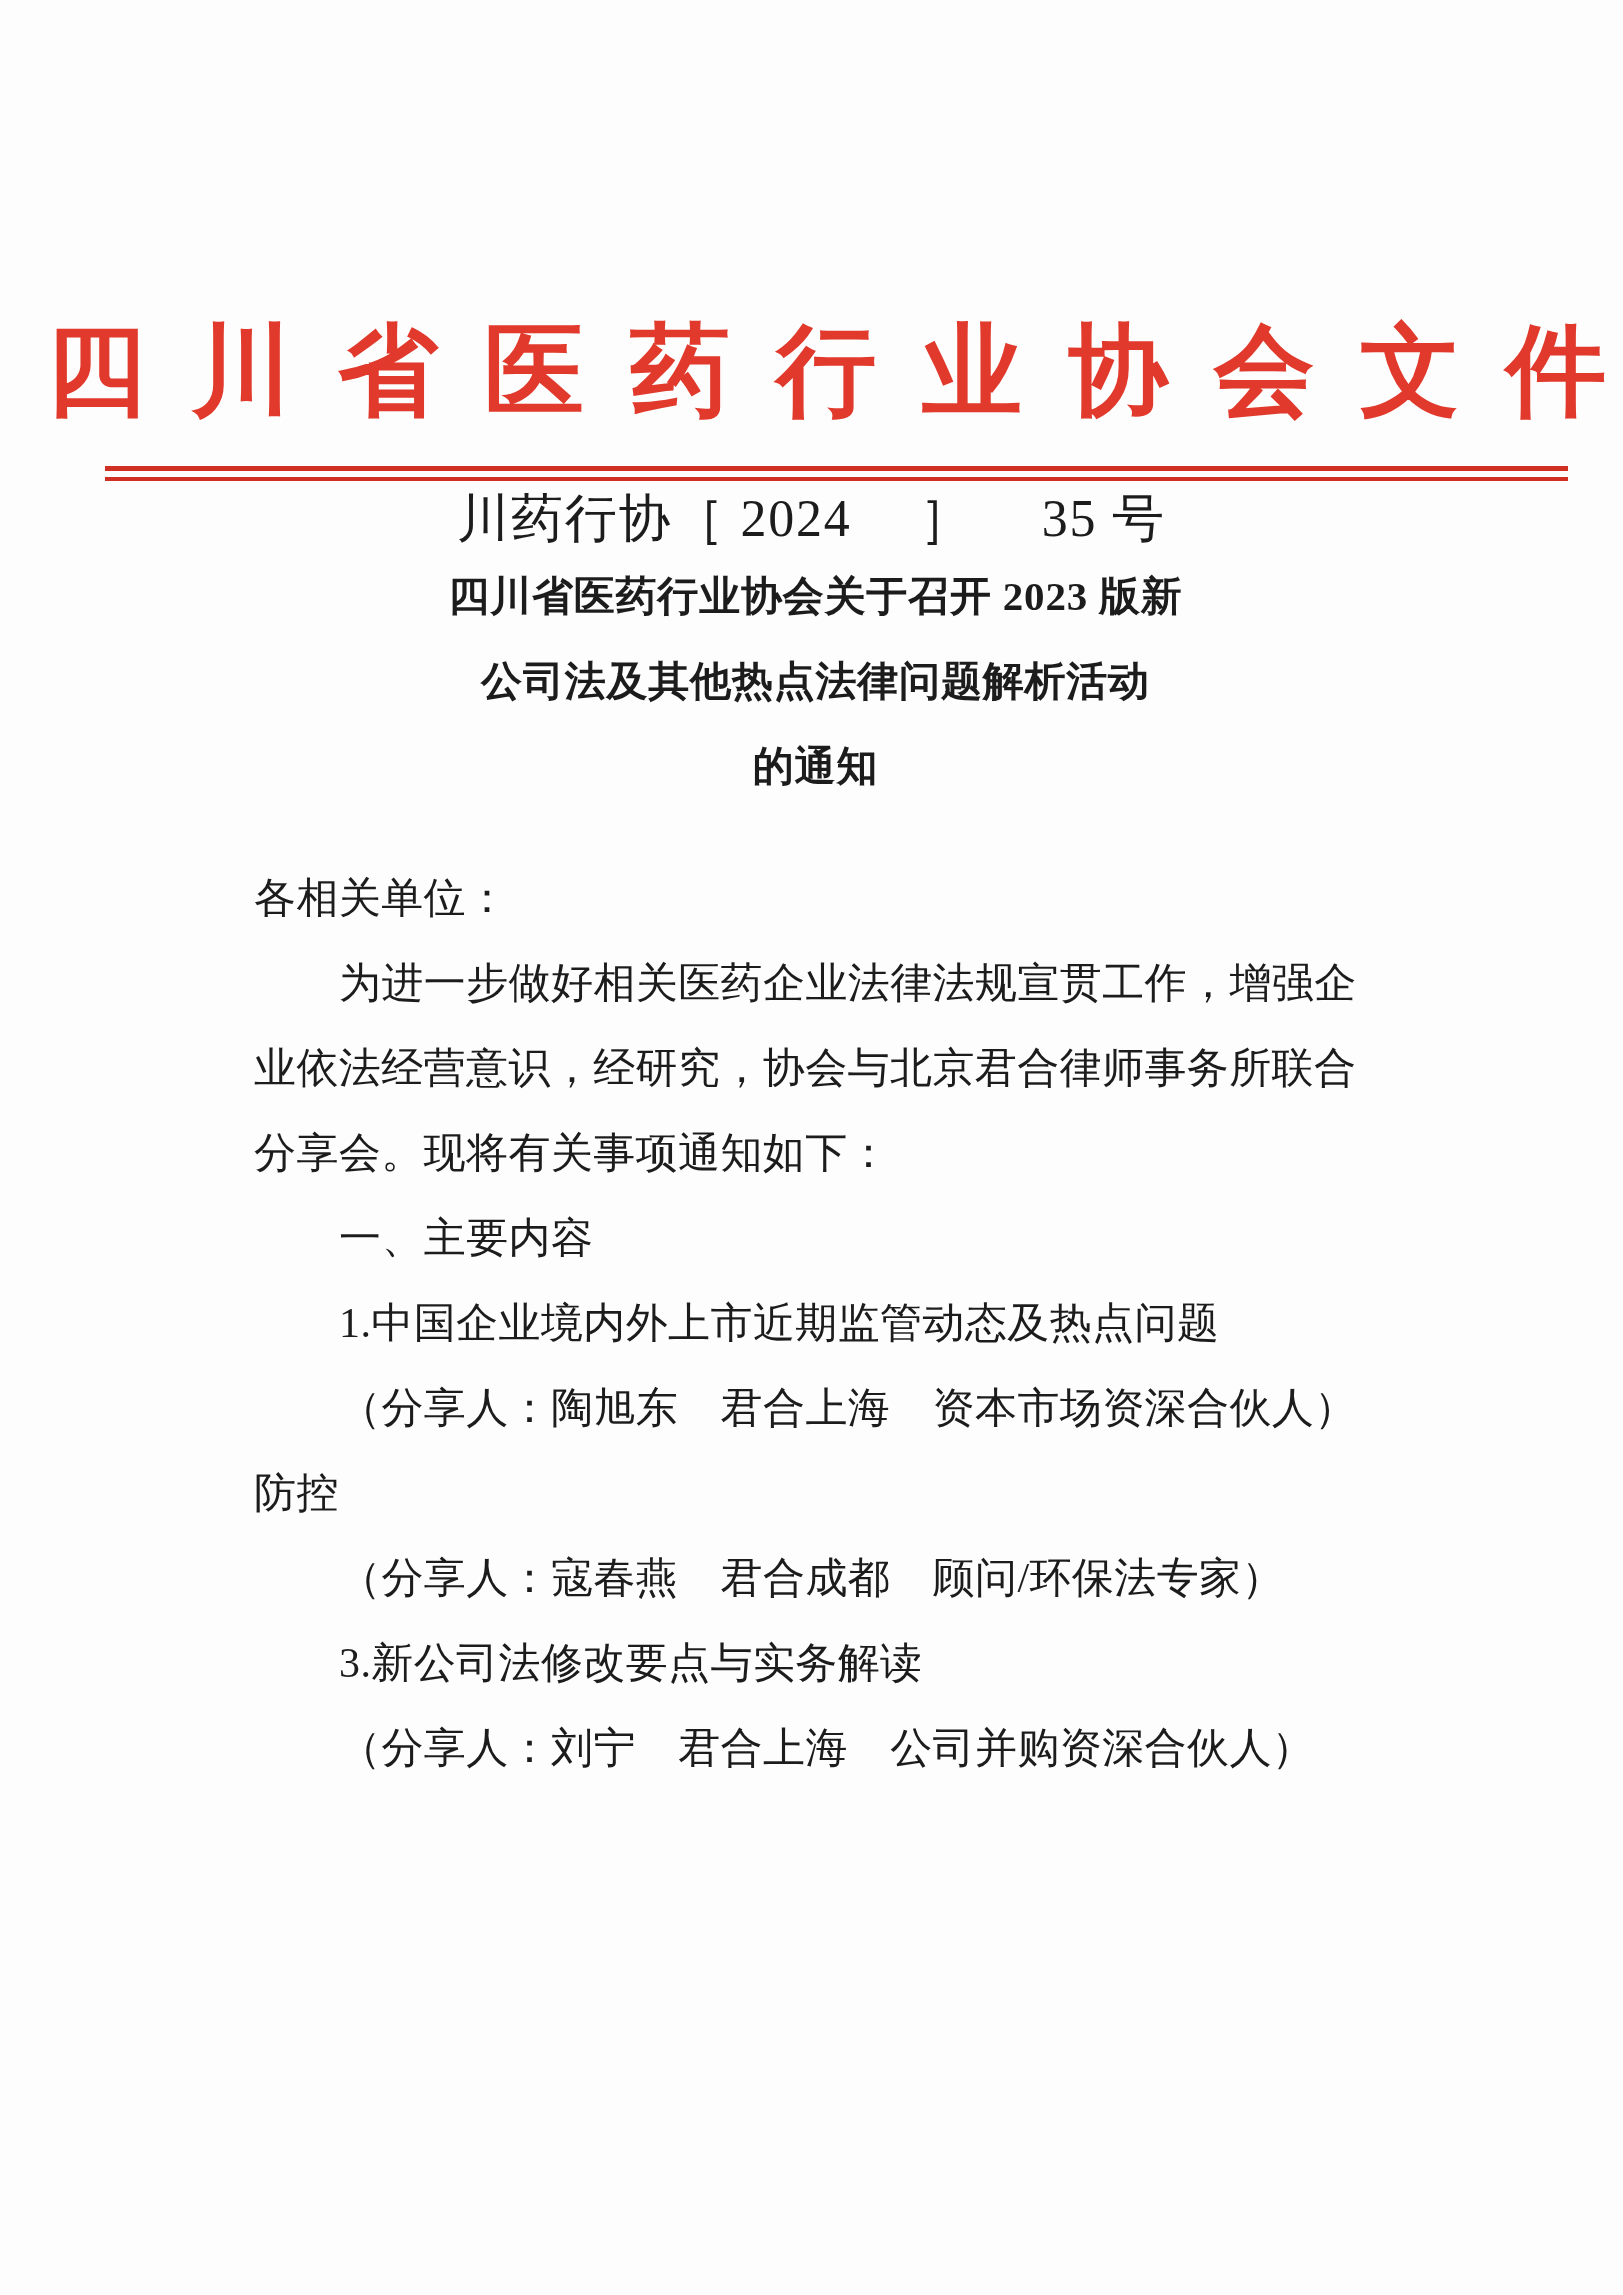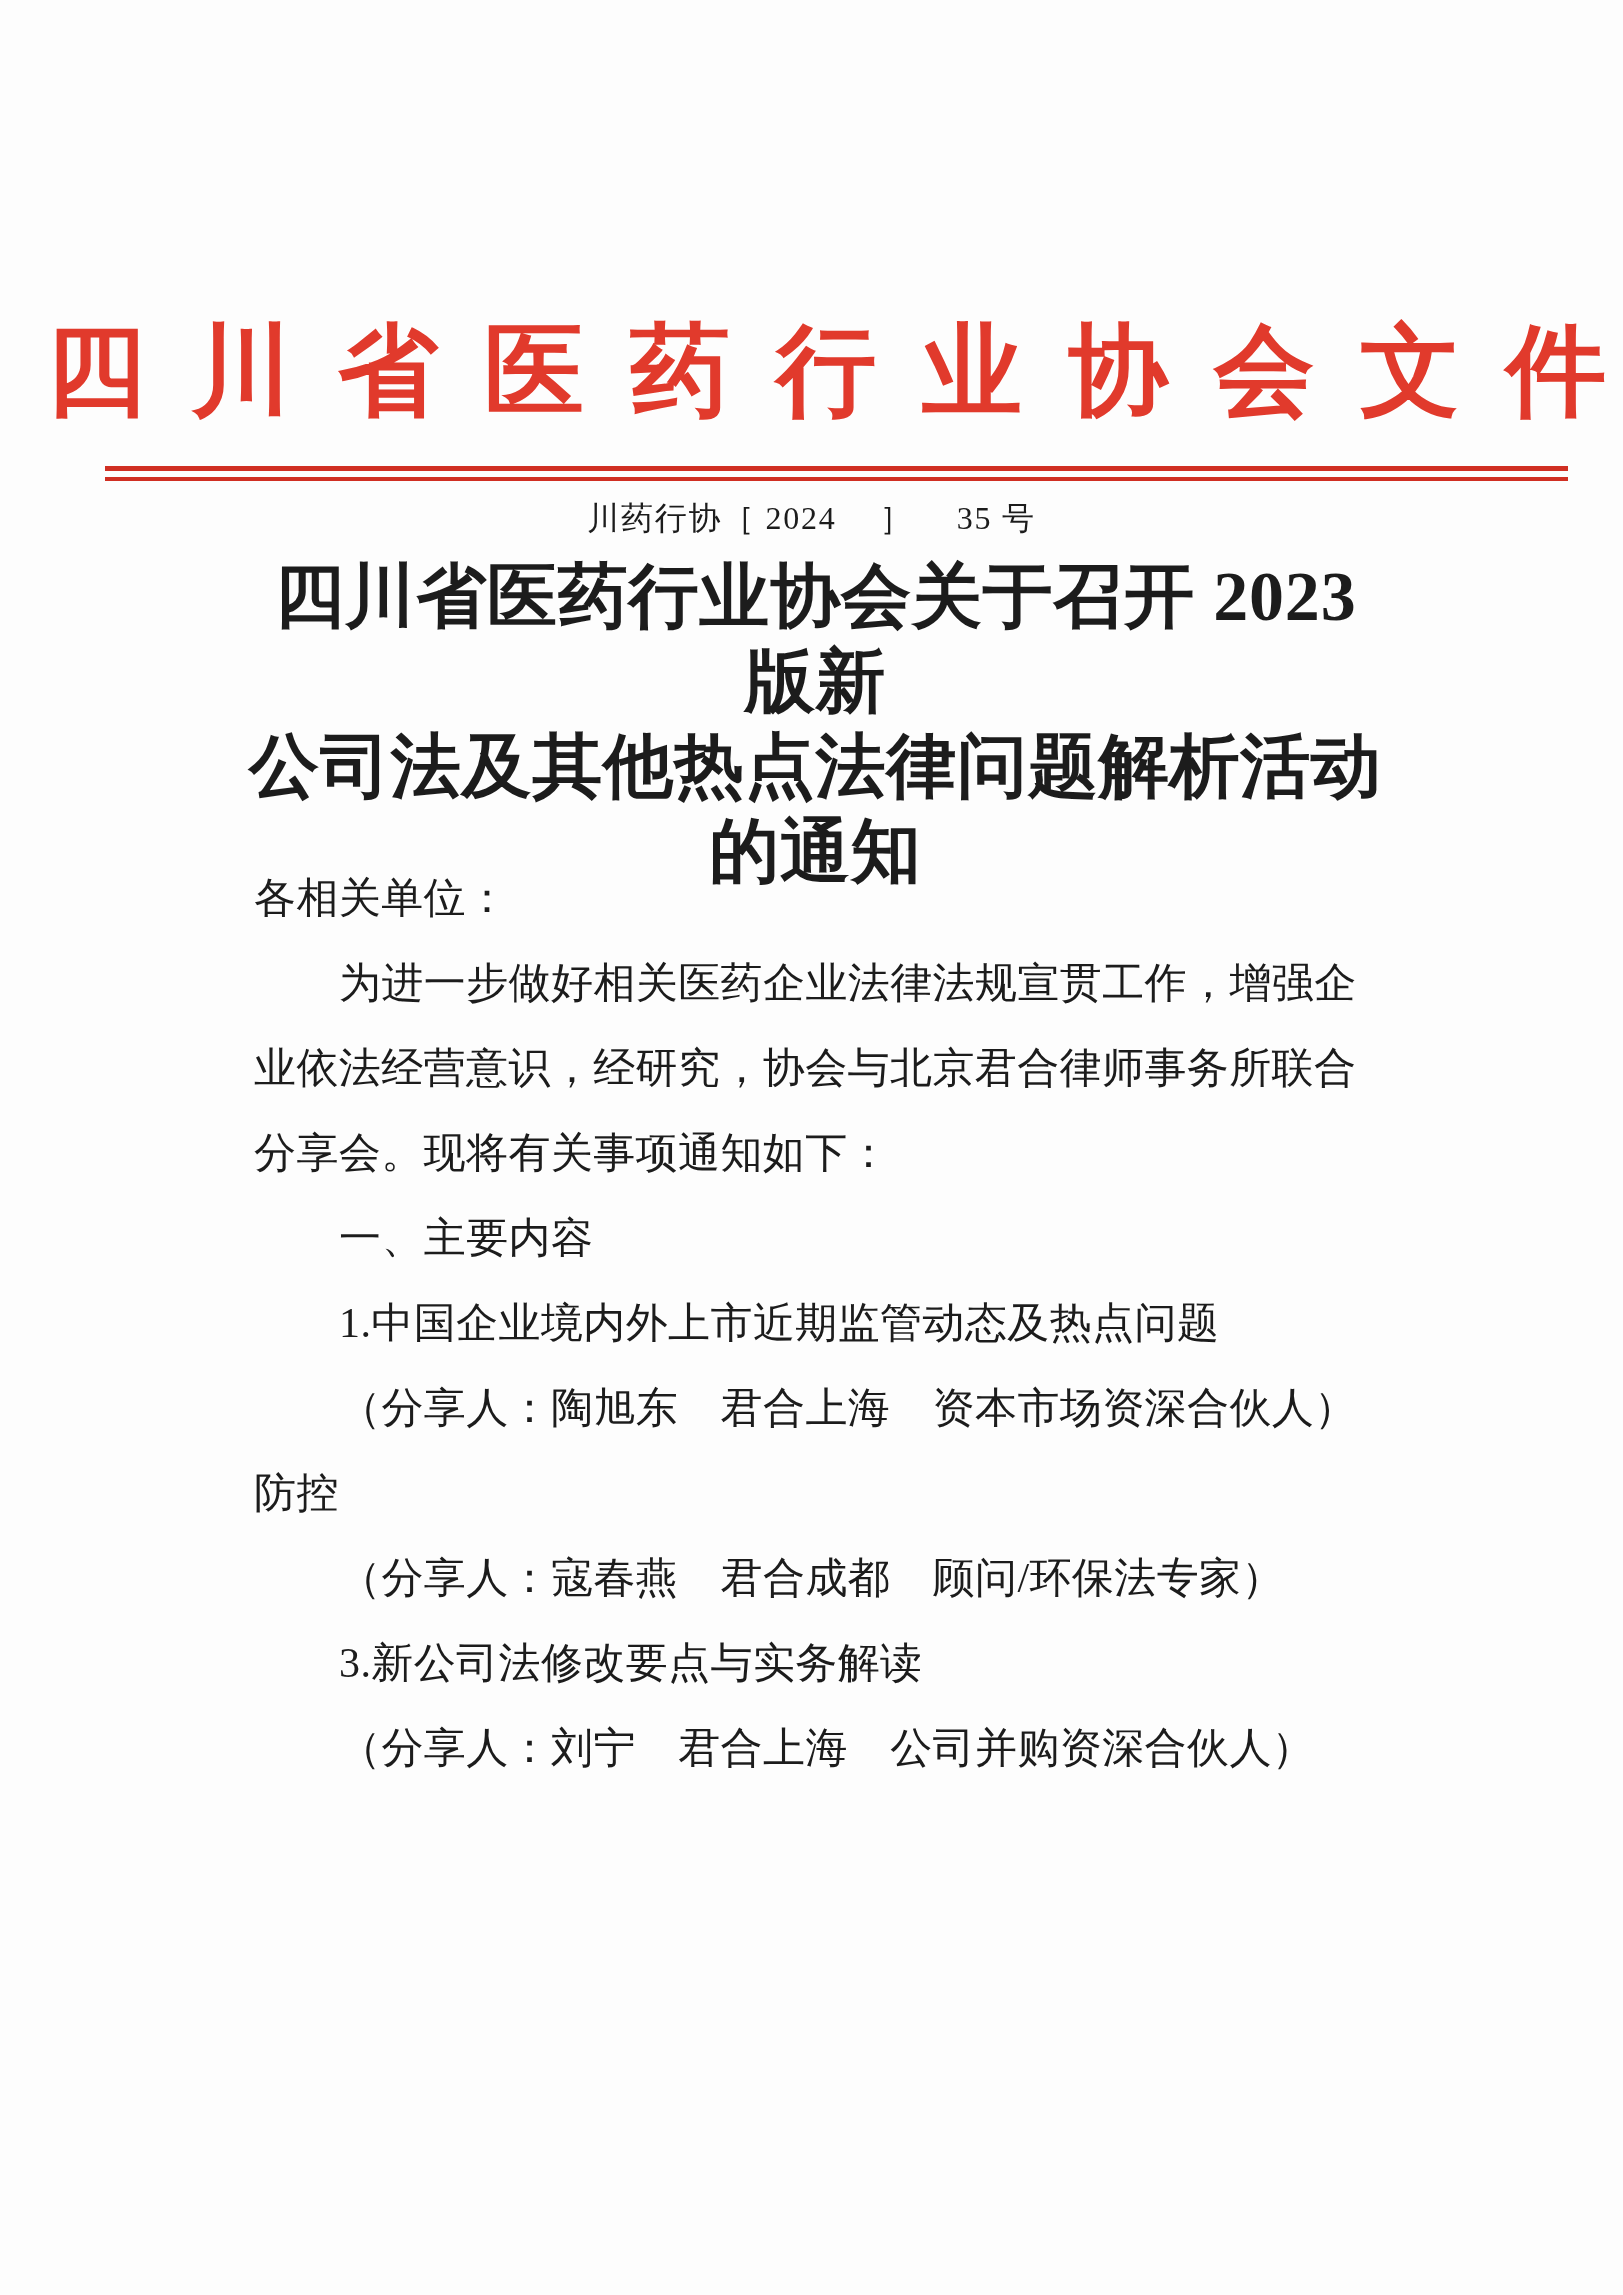--- a/index.html
+++ b/index.html
@@ -37,33 +37,33 @@
     background: var(--rule-red, #d02f23);
   }
   .rule-thick { top: 466px; height: 5px; }
   .rule-thin  { top: 477px; height: 4.2px; }
   .doc-number {
     position: absolute;
     top: 489px;
     left: 0;
     right: 0;
     text-align: center;
-    font-size: 32px;
+    font-size: 52px;
     line-height: 59px;
     letter-spacing: 1.7px;
     white-space: nowrap;
   }
   .doc-title {
     position: absolute;
     top: 554px;
     left: 249px;
     width: 1133px;
     text-align: center;
     font-weight: 700;
-    font-size: 70px;
+    font-size: 41px;
     line-height: 85px;
     letter-spacing: 0.8px;
   }
   .doc-body {
     position: absolute;
     top: 856px;
     left: 254px;
     width: 1130px;
     font-size: 42px;
     line-height: 85px;

